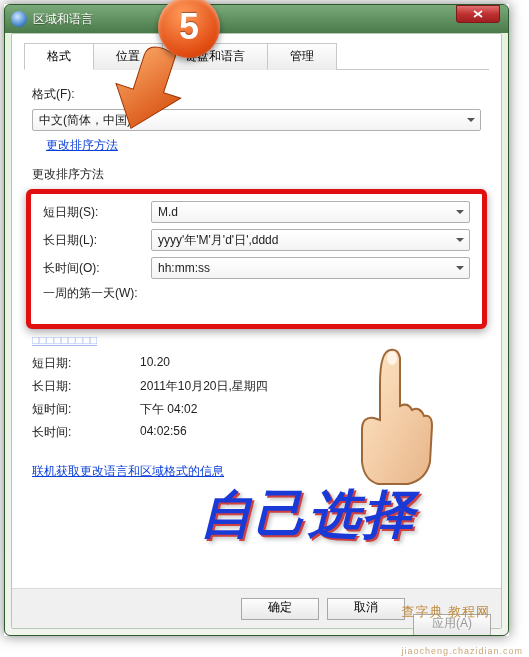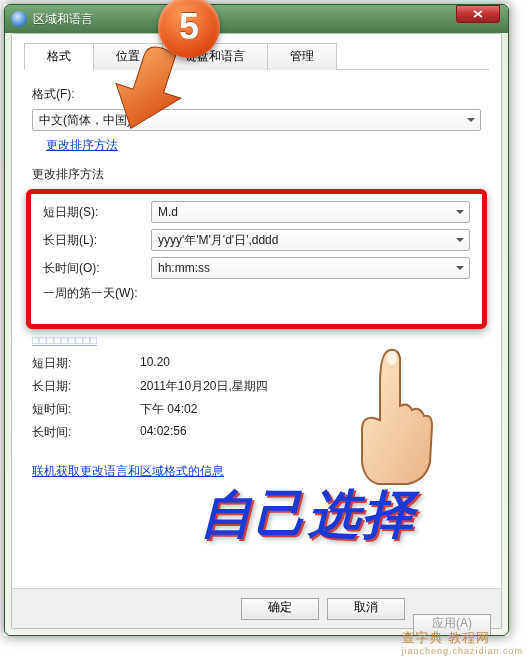--- a/index.html
+++ b/index.html
@@ -94,21 +94,21 @@
     position: absolute; top: 480px; left: 200px;
     font-family: "STKaiti","KaiTi","SimSun",serif;
     font-style: italic; font-weight: bold; font-size: 52px;
     color: #1a3ad8; text-shadow: 2px 2px 0 #d04040, 4px 4px 4px rgba(0,0,0,0.25);
     z-index: 26; letter-spacing: 2px;
   }
   .watermark {
     position: absolute; right: 6px; bottom: 2px; font-size: 13px; color: #c08a40;
     font-family: "Microsoft YaHei", sans-serif; letter-spacing: 1px; white-space: nowrap;
   }
-  .watermark .sub { font-size: 9px; color: #c8a878; display:block; line-height: 8px; text-align:right; }
+  .watermark .sub { font-size: 9px; color: #c8a878; display:block; line-height: 8px; text-align:right;margin-top:26px; }
 </style>
 </head>
 <body>
 
 <div class="outer-shadow"></div>
 <div class="window">
   <div class="titlebar">
     <div class="icon"></div>
     <div class="title">区域和语言</div>
     <div class="close-btn">

